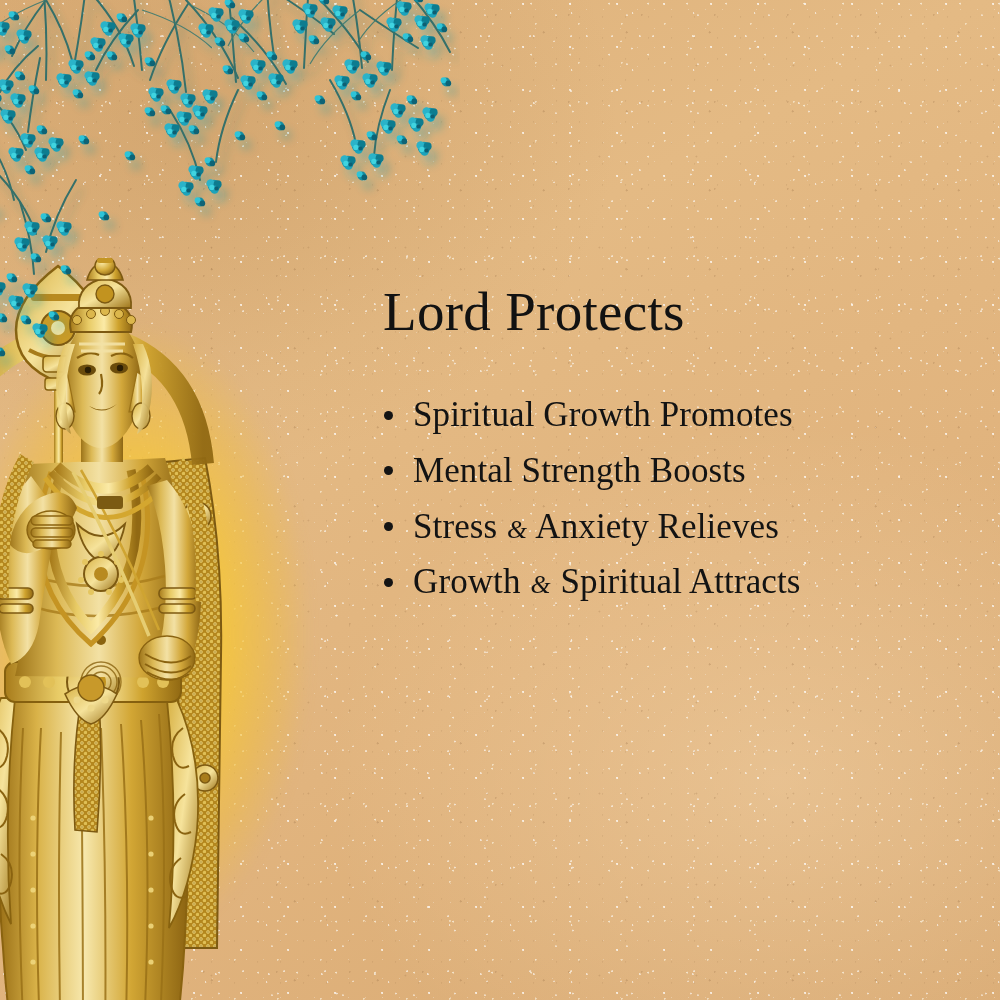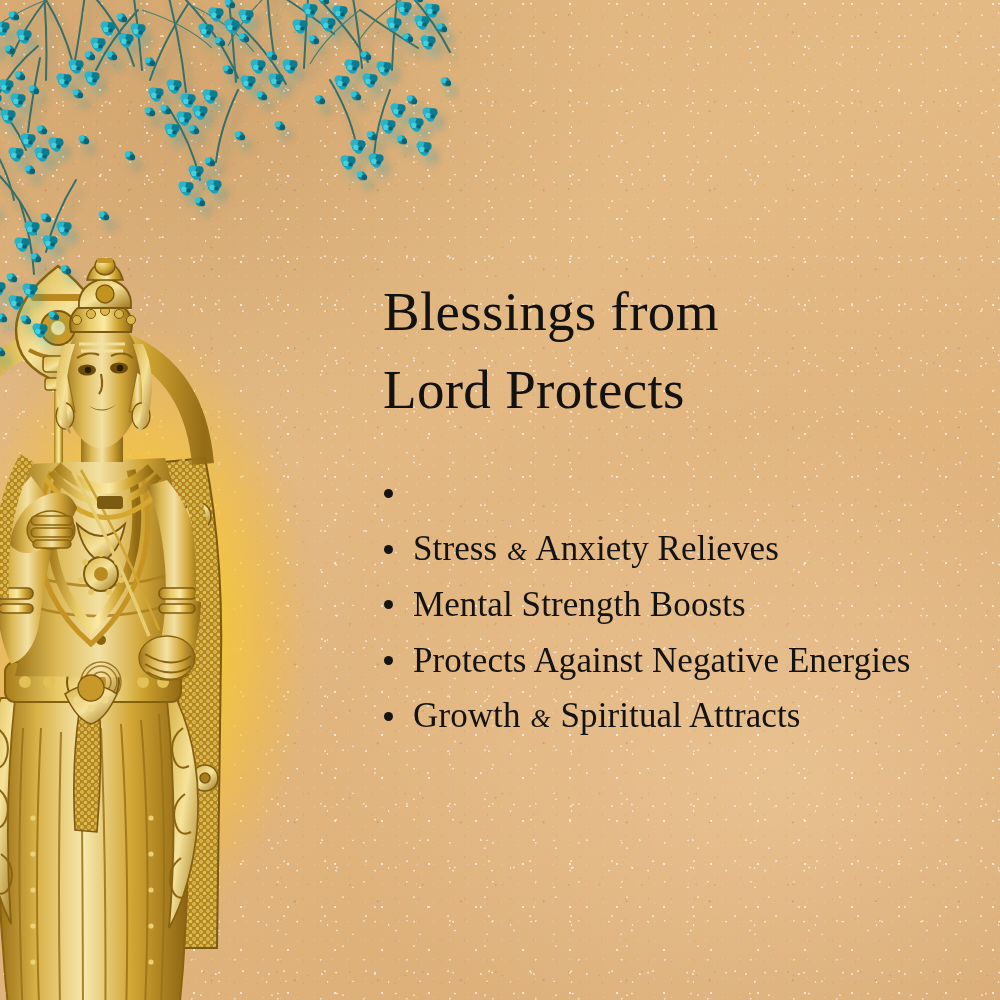--- a/index.html
+++ b/index.html
@@ -617,40 +617,35 @@
             <use href="#blossomS" x="124" y="246"></use>
           <use href="#blossomS" x="170" y="92"></use>
             <use href="#blossomS" x="248" y="100"></use>
         </g>
       </g>
     </svg>
   </div>
 
   <div id="content">
     <h1 class="title">
-      <span class="ln">Blessings from</span>
       <span class="ln">Lord Protects</span>
     </h1>
     <ul class="benefits">
       <li>
         <span class="dot"></span>
-        <span class="amp"></span><span></span>
+        <span>Spiritual Growth Promotes</span><span class="amp"></span><span></span>
+      </li>
+      <li>
+        <span class="dot"></span>
+        <span>Mental Strength Boosts</span><span class="amp"></span><span></span>
       </li>
       <li>
         <span class="dot"></span>
         <span>Stress </span><span class="amp">&amp;</span><span> Anxiety Relieves</span>
       </li>
       <li>
         <span class="dot"></span>
-        <span>Mental Strength Boosts</span><span class="amp"></span><span></span>
-      </li>
-      <li>
-        <span class="dot"></span>
-        <span>Protects Against Negative Energies</span><span class="amp"></span><span></span>
-      </li>
-      <li>
-        <span class="dot"></span>
         <span>Growth </span><span class="amp">&amp;</span><span> Spiritual Attracts</span>
       </li>
     </ul>
   </div>
 
 </div>
 
 </body></html>

